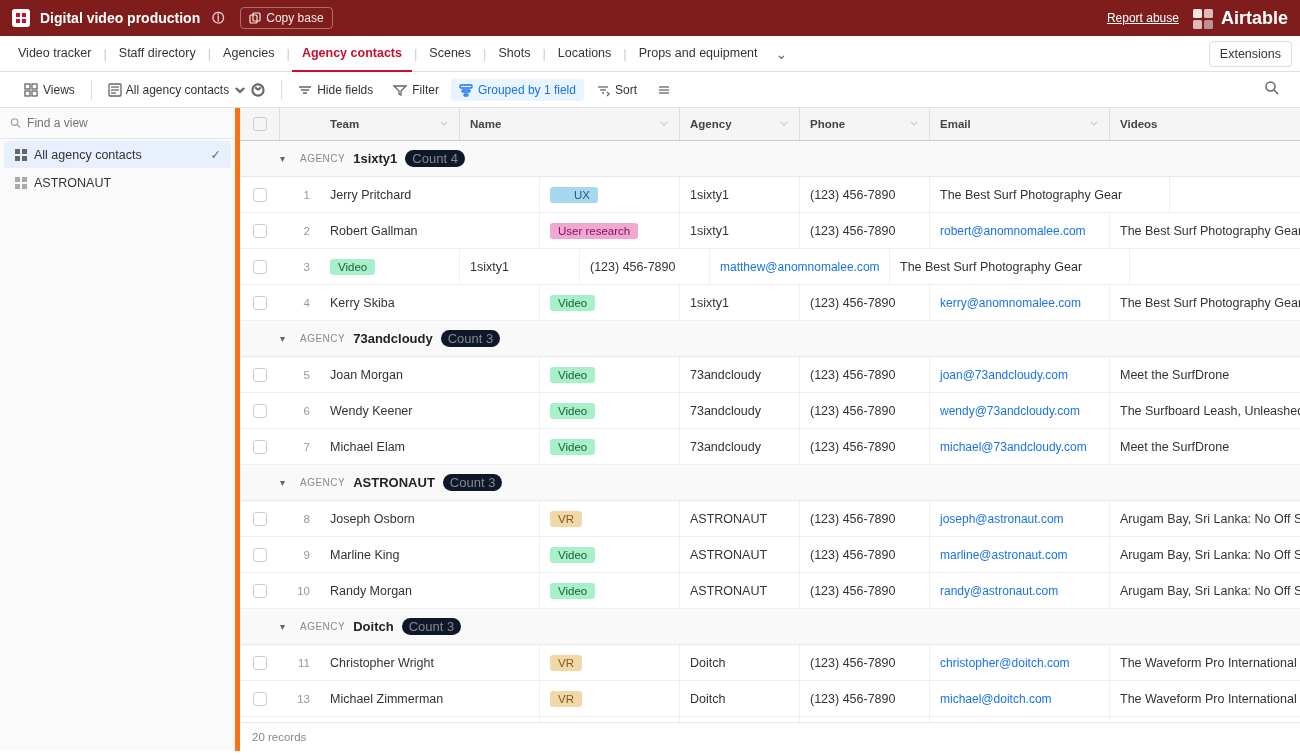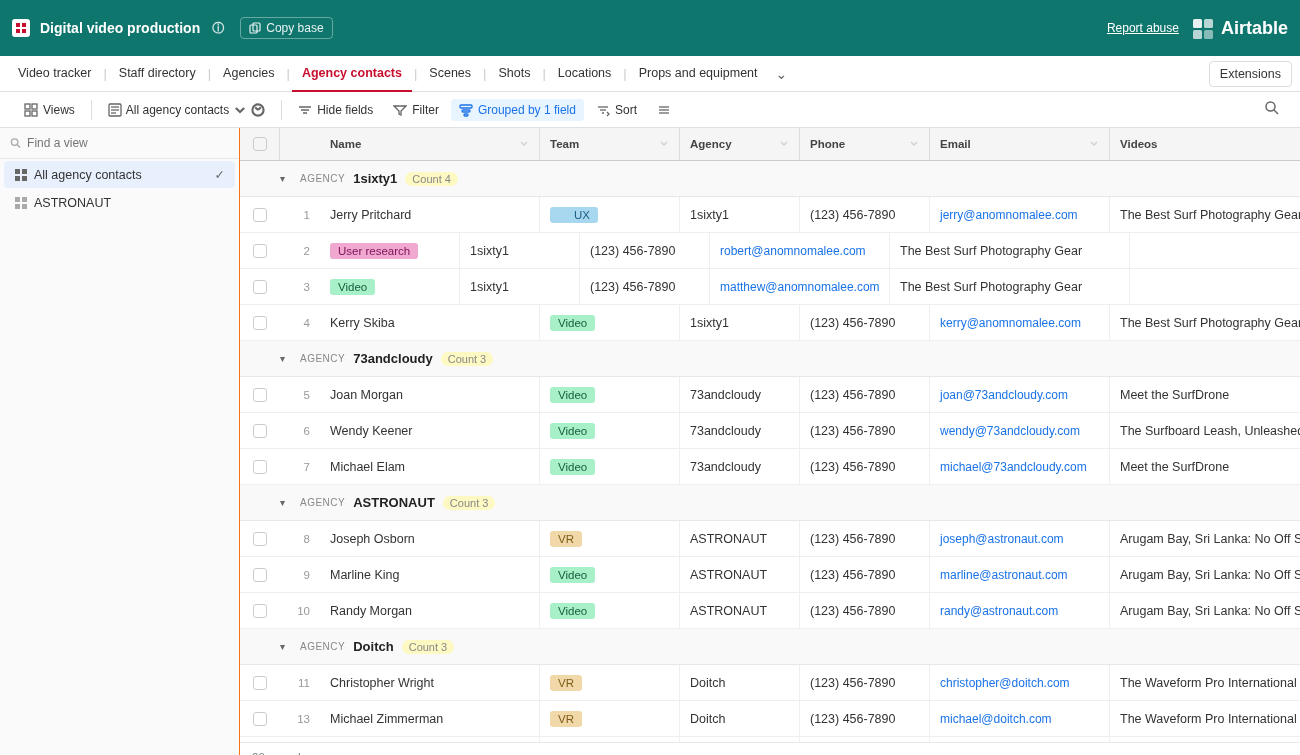--- a/index.html
+++ b/index.html
@@ -1,21 +1,21 @@
 <!DOCTYPE html>
 <html><head>
   <meta charset="utf-8">
   <style>
     * { box-sizing: border-box; margin: 0; padding: 0; }
     body { font-family: -apple-system, BlinkMacSystemFont, 'Segoe UI', sans-serif; font-size: 13px; background: #fff; overflow: hidden; }
 
     
     .top-bar {
-      background: #0f766e;
-      height: 56px;
+      background: #7f1d1d;
+      height: 36px;
       display: flex;
       align-items: center;
       padding: 0 12px;
       color: white;
     }
     .top-bar-logo { display: flex; align-items: center; gap: 6px; font-size: 14px; font-weight: 600; }
     .logo-icon { width: 18px; height: 18px; background: white; border-radius: 3px; display: flex; align-items: center; justify-content: center; }
     .logo-icon svg { width: 12px; height: 12px; }
     .top-bar-title { font-size: 14px; font-weight: 600; margin-left: 4px; }
     .top-bar-info { margin-left: 6px; opacity: 0.8; font-size: 12px; }
@@ -80,21 +80,21 @@
 
     
     .main-layout {
       display: flex;
       height: calc(755px - 40px - 36px - 36px);
     }
 
     
     .sidebar {
       width: 240px;
-      border-right: 1px solid #f97316;
+      border-right: 5px solid #f97316;
       background: #fafafa;
       overflow-y: auto;
       flex-shrink: 0;
     }
     .sidebar-search {
       padding: 8px 10px;
       border-bottom: 1px solid #e8e8e8;
       display: flex;
       align-items: center;
       gap: 6px;
@@ -204,23 +204,23 @@
       color: #888;
       text-transform: uppercase;
       letter-spacing: 0.5px;
     }
     .group-name {
       font-size: 13px;
       font-weight: 600;
       color: #222;
     }
     .group-count {
-      font-size: 11px;
+      font-size: 13px;
       color: #888;
-      background: #fef9c3;
+      background: #0f172a;
       border-radius: 10px;
       padding: 1px 7px;
     }
 
     
     .data-row {
       display: flex;
       align-items: center;
       border-bottom: 1px solid #efefef;
       height: 36px;
@@ -455,28 +455,28 @@
   </div>
 
   <div class="content-area">
     <div class="table-container">
 
       <div class="table-header">
         <div class="col-checkbox">
           <div class="checkbox"></div>
         </div>
         <div style="width:40px;min-width:40px;"></div>
-        <div class="th th-name">
-          <span>Name</span>
+        <div class="th th-team">
+          <span>Team</span>
           <svg class="sort-icon" width="10" height="10" viewBox="0 0 10 10" fill="none" stroke="#aaa" stroke-width="1.3">
               <path d="M2 3l3 3 3-3"></path>
             </svg>
         </div>
-        <div class="th th-team">
-          <span>Team</span>
+        <div class="th th-name">
+          <span>Name</span>
           <svg class="sort-icon" width="10" height="10" viewBox="0 0 10 10" fill="none" stroke="#aaa" stroke-width="1.3">
               <path d="M2 3l3 3 3-3"></path>
             </svg>
         </div>
         <div class="th th-agency">
           <span>Agency</span>
           <svg class="sort-icon" width="10" height="10" viewBox="0 0 10 10" fill="none" stroke="#aaa" stroke-width="1.3">
               <path d="M2 3l3 3 3-3"></path>
             </svg>
         </div>
@@ -512,30 +512,28 @@
       <div class="row-check">
         <div class="checkbox"></div>
       </div>
       <div class="row-num">1</div>
       <div class="row-cell row-cell-name">Jerry Pritchard</div>
       <div class="row-cell row-cell-team">
               <span class="tag tag-ux">UX</span>
             </div>
       <div class="row-cell row-cell-agency">1sixty1</div>
       <div class="row-cell row-cell-phone">(123) 456-7890</div>
-      <div class="row-cell row-cell-email">
-              <a class="email-link" href="mailto:jerry@anomnomalee.com">jerry@anomnomalee.com</a>
-            </div>
       <div class="row-cell row-cell-videos">The Best Surf Photography Gear</div>
     </div>
           <div class="data-row">
       <div class="row-check">
         <div class="checkbox"></div>
       </div>
       <div class="row-num">2</div>
+      <div class="row-cell row-cell-name">Robert Gallman</div>
       <div class="row-cell row-cell-team">
               <span class="tag tag-user-research">User research</span>
             </div>
       <div class="row-cell row-cell-agency">1sixty1</div>
       <div class="row-cell row-cell-phone">(123) 456-7890</div>
       <div class="row-cell row-cell-email">
               <a class="email-link" href="mailto:robert@anomnomalee.com">robert@anomnomalee.com</a>
             </div>
       <div class="row-cell row-cell-videos">The Best Surf Photography Gear</div>
     </div>

